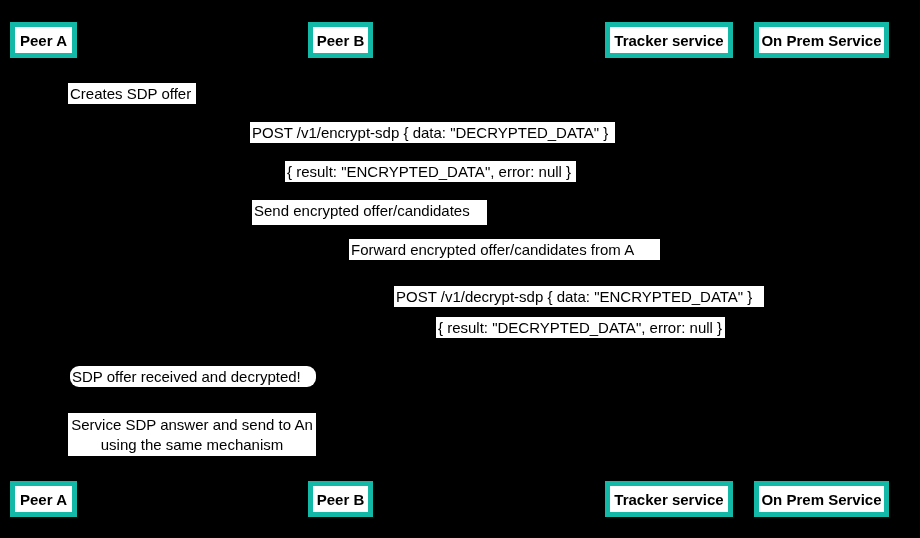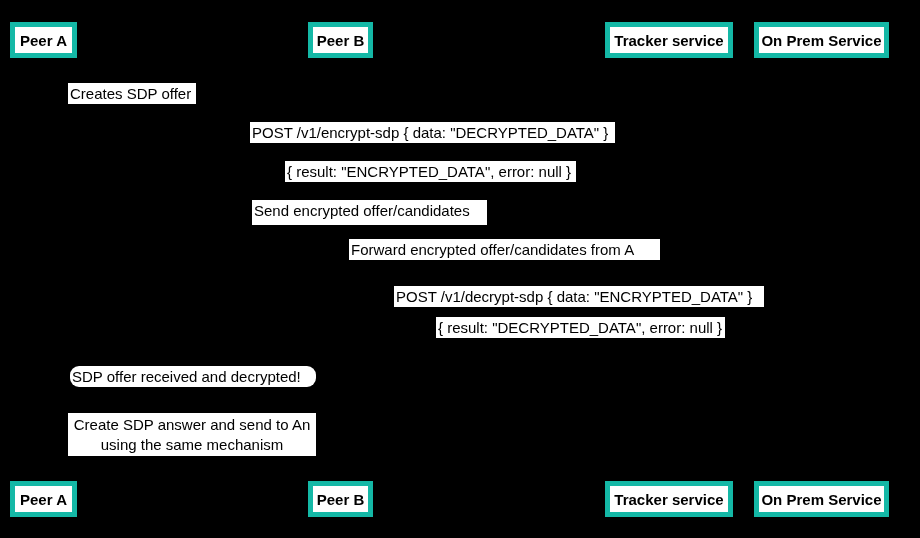--- a/index.html
+++ b/index.html
@@ -106,21 +106,21 @@
 
   <div class="msg-label" style="left:349px; top:239px; width:311px; height:21px;">Forward encrypted offer/candidates from A</div>
 
   <div class="msg-label" style="left:394px; top:278px; width:370px; height:21px;margin-top:8px;">POST /v1/decrypt-sdp { data: "ENCRYPTED_DATA" }</div>
 
   <div class="msg-label" style="left:436px; top:317px; width:289px; height:21px;">{ result: "DECRYPTED_DATA", error: null }</div>
 
   <div class="msg-label" style="left:70px; top:366px; width:246px; height:21px;border-radius:9px;">SDP offer received and decrypted!</div>
 
   <div class="msg-label two-line" style="left:68px; top:413px; width:248px; height:43px;">
-    <span>Create SDP answer and send to An</span><br>
+    <span>Service SDP answer and send to An</span><br>
     <span>using the same mechanism</span>
   </div>
 
   <div class="participant" style="left:10px; top:481px; width:67px; height:36px;">
     <span>Peer A</span>
   </div>
   <div class="participant" style="left:308px; top:481px; width:65px; height:36px;">
     <span>Peer B</span>
   </div>
   <div class="participant" style="left:605px; top:481px; width:128px; height:36px;">

